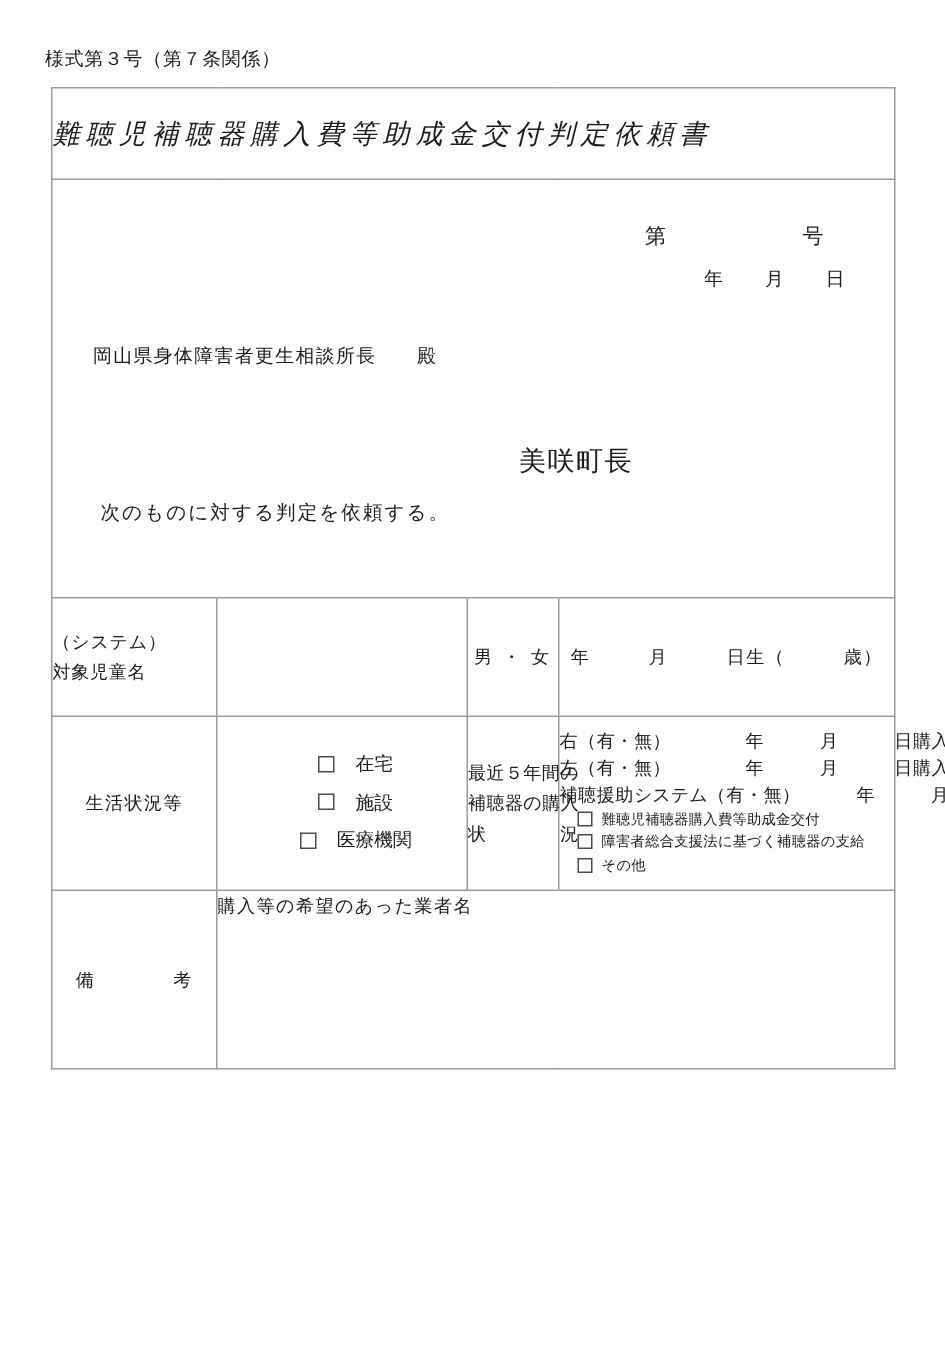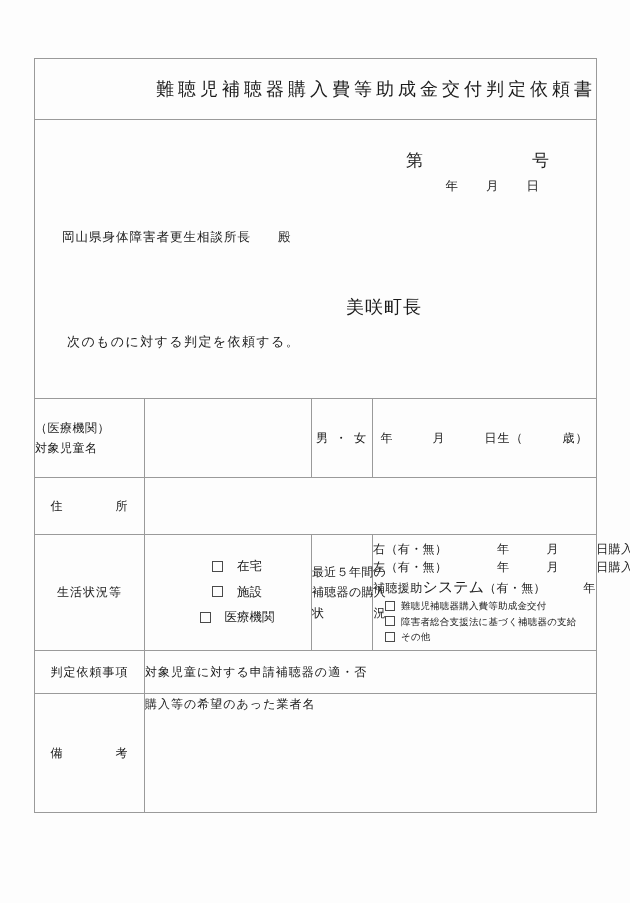--- a/index.html
+++ b/index.html
@@ -45,21 +45,22 @@
     border: 1px solid #9a9a9a;
     padding: 0;
     vertical-align: middle;
     font-size: 12px;
     line-height: 1.7;
   }
 
   
   .title-cell {
     height: 60px;
-    text-align: right;
+    text-align: left;
+    font-style: italic;
   }
   .doc-title {
     font-size: 18px;
     letter-spacing: 4px;
     font-weight: 500;
     white-space: nowrap;
   }
 
   
   .preamble-cell {
@@ -69,27 +70,27 @@
   }
   .pre-inner {
     position: relative;
     width: 100%;
     height: 278px;
   }
   .doc-number {
     position: absolute;
     right: 46px;
     top: 27px;
-    font-size: 17px;
+    font-size: 14px;
     letter-spacing: 1px;
     white-space: nowrap;
   }
   .doc-date {
     position: absolute;
-    right: 56px;
+    right: 32px;
     top: 56px;
     font-size: 12.5px;
     letter-spacing: 1px;
     white-space: nowrap;
   }
   .addressee {
     position: absolute;
     left: 27px;
     top: 107px;
     font-size: 12.5px;
@@ -168,21 +169,21 @@
     padding: 5px 8px 5px 10px;
     font-size: 12px;
   }
   .pline {
     white-space: pre;
     letter-spacing: 0.4px;
     line-height: 1.5;
     font-size: 12px;
   }
   .pline .sml {
-    font-size: 15px;
+    font-size: 12px;
     letter-spacing: 0;
   }
   .sub-checks {
     margin-top: 1px;
     padding-left: 12px;
     font-size: 9.5px;
     line-height: 1.62;
     letter-spacing: 0.2px;
   }
   .sub-checks .cbox {
@@ -206,20 +207,21 @@
     padding: 13px 0 0 14px;
     font-size: 12.5px;
     letter-spacing: 1px;
   }
 </style>
 </head>
 <body>
 
 <div class="page">
 
+  <div class="form-no">様式第３号（第７条関係）</div>
 
   <table class="doc-table">
     <colgroup>
       <col style="width:110px">
       <col style="width:167px">
       <col style="width:61px">
       <col style="width:224px">
     </colgroup>
     <tbody>
 
@@ -236,32 +238,28 @@
             <div class="doc-date">年　　月　　日</div>
             <div class="addressee">岡山県身体障害者更生相談所長　　殿</div>
             <div class="issuer">美咲町長</div>
             <div class="request-line">次のものに対する判定を依頼する。</div>
           </div>
         </td>
       </tr>
 
       <tr class="name-row">
         <td class="label-cell name-label">
-          <span class="furi">（医療機関）</span>
+          <span class="furi">（システム）</span>
           <span class="kname">対象児童名</span>
         </td>
         <td></td>
         <td class="sex-cell">男 ・ 女</td>
         <td class="birth-cell">年　　　月　　　日生（　　　歳）</td>
       </tr>
 
-      <tr class="addr-row">
-        <td class="label-cell">住　　　　所</td>
-        <td colspan="3"></td>
-      </tr>
 
       <tr class="life-row">
         <td class="label-cell">生活状況等</td>
         <td>
           <div class="check-list">
             <div class="check-item">
               <span class="cbox"></span><span>在宅</span>
             </div>
             <div class="check-item">
               <span class="cbox"></span><span>施設</span>
@@ -287,24 +285,20 @@
             <div class="check-item">
               <span class="cbox"></span><span>障害者総合支援法に基づく補聴器の支給</span>
             </div>
             <div class="check-item">
               <span class="cbox"></span><span>その他</span>
             </div>
           </div>
         </td>
       </tr>
 
-      <tr class="item-row">
-        <td class="label-cell">判定依頼事項</td>
-        <td class="text-cell" colspan="3">対象児童に対する申請補聴器の適・否</td>
-      </tr>
 
       <tr class="remarks-row">
         <td class="label-cell remarks-label">備　　　　考</td>
         <td class="remarks-text" colspan="3">購入等の希望のあった業者名</td>
       </tr>
 
     </tbody>
   </table>
 </div>
 

